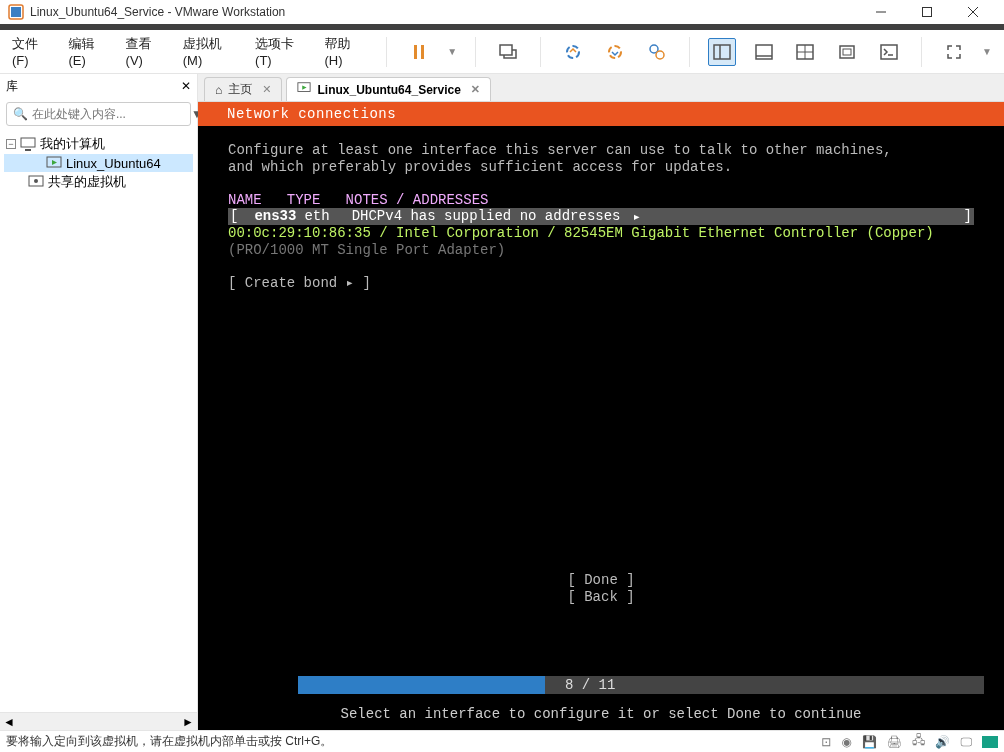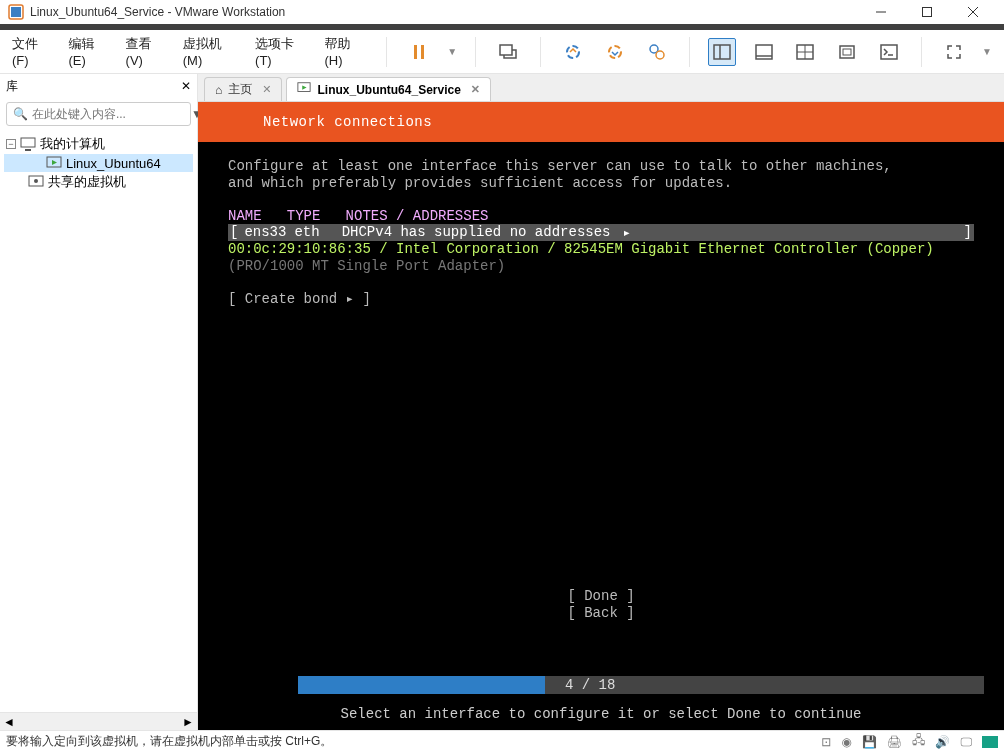--- a/index.html
+++ b/index.html
@@ -44,21 +44,21 @@
 
 .content { flex: 1; display: flex; flex-direction: column; min-width: 0; }
 .tabbar { height: 28px; background: #efefef; display: flex; align-items: flex-end; padding: 0 6px; gap: 4px; border-bottom: 1px solid #ddd; }
 .tab { height: 24px; border: 1px solid #ccc; border-bottom: none; border-radius: 4px 4px 0 0; display: flex; align-items: center; padding: 0 10px; gap: 6px; font-size: 12px; cursor: pointer; }
 .tab.inactive { background: #efefef; color: #333; }
 .tab.active { background: #fff; font-weight: bold; }
 .tab .x { color: #888; font-size: 11px; margin-left: 4px; cursor: pointer; }
 
 
 .vm-screen { flex: 1; background: #000; font-family: "Courier New", monospace; font-size: 14px; color: #bbb; position: relative; overflow: hidden; }
-.inst-header { background: #e95420; color: #fff; height: 40px; display: flex; align-items: center; padding-left: 65px; letter-spacing: 0.5px; }
+.inst-header { background: #e95420; color: #fff; height: 24px; display: flex; align-items: center; padding-left: 29px; letter-spacing: 0.5px; }
 .inst-body { padding: 16px 30px 0 30px; }
 .inst-text { color: #bbb; line-height: 1.2; white-space: pre; }
 .row-highlight { background: #555; color: #fff; display: flex; padding: 0 2px; }
 .bracket { color: #bbb; }
 .row-highlight span { color: #fff; }
 .row-highlight .arrow-ind { margin-left: 12px; }
 .done-back { text-align: center; margin-top: 280px; line-height: 1.2; }
 .progress-row { display: flex; height: 18px; margin-top: 4px; }
 .progress-row .filled { background: #2e7ec6; }
 .progress-row .unfilled { background: #444; flex: 1; display: flex; align-items: center; justify-content: flex-start; color: #ddd; padding-left: 20px; }
@@ -259,42 +259,42 @@
 
     <div class="vm-screen">
       <div class="inst-header">Network connections</div>
       <div class="inst-body">
         <div class="inst-text">Configure at least one interface this server can use to talk to other machines,</div>
         <div class="inst-text">and which preferably provides sufficient access for updates.</div>
         <br>
         <div class="inst-text" style="color:#f0abfc;">NAME   TYPE   NOTES / ADDRESSES</div>
         <div class="row-highlight">
           <span class="bracket">[</span>
-          <span style="margin-left:6px;">ens33</span>
+          <span style="margin-left:16px;font-weight:bold;">ens33</span>
           <span style="margin-left:8px;">eth</span>
           <span style="margin-left:22px;">DHCPv4 has supplied no addresses</span>
           <span class="arrow-ind">▸</span>
           <span style="flex:1;"></span>
           <span class="bracket">]</span>
         </div>
         <div class="inst-text" style="color:#bef264;">00:0c:29:10:86:35 / Intel Corporation / 82545EM Gigabit Ethernet Controller (Copper)</div>
         <div class="inst-text" style="color:#777;">(PRO/1000 MT Single Port Adapter)</div>
         <br>
         <div class="inst-text">[ Create bond ▸ ]</div>
 
         <div class="done-back">
           <div>[ Done       ]</div>
           <div>[ Back       ]</div>
         </div>
       </div>
       <div style="position:absolute;left:100px;right:20px;bottom:36px;">
         <div class="progress-row">
           <div class="filled" id="progress-filled" style="width: 36%;"></div>
           <div class="unfilled">
-              <span>4 / 18</span>
+              <span>8 / 11</span>
             </div>
         </div>
       </div>
       <div class="bottom-hint" style="position:absolute;left:0;right:0;bottom:4px;">Select an interface to configure it or select Done to continue</div>
     </div>
   </div>
 </div>
 
 <div class="statusbar">
   <span class="msg">要将输入定向到该虚拟机，请在虚拟机内部单击或按 Ctrl+G。</span>

